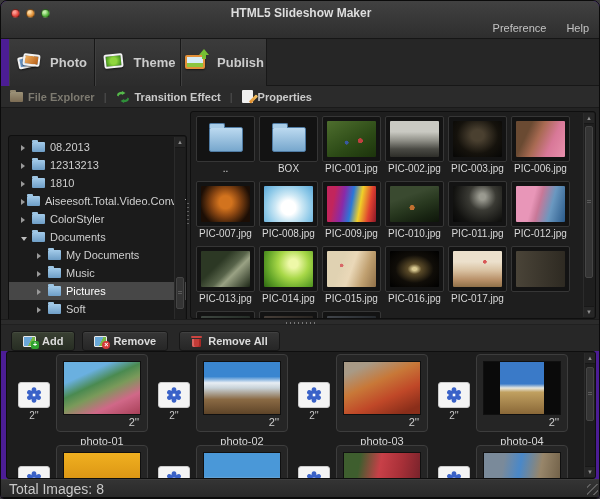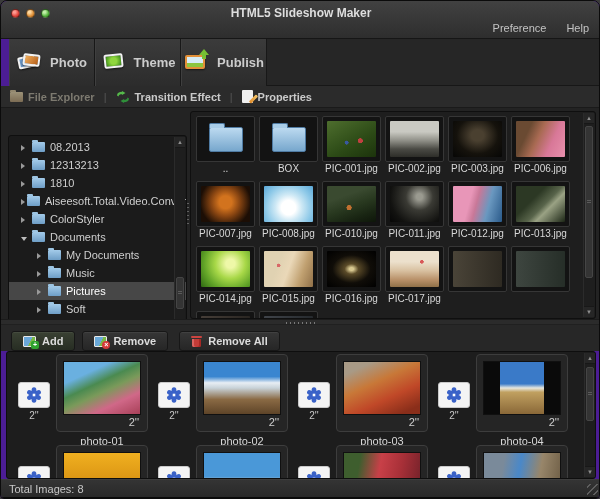--- a/index.html
+++ b/index.html
@@ -128,21 +128,21 @@
   .trans-dur { margin-top:2px; font-size:10px; color:#c8c8c8; }
   .photo-card { width:92px; margin-right:9px; }
   .card-frame { border:1px solid #3d3d3d; border-radius:4px; background:#252525; padding:6px 6px 0 6px; }
   .card-img { width:78px; height:54px; border:1px solid #101010; }
   .card-dur { height:16px; line-height:15px; text-align:right; padding-right:2px; font-size:11px; color:#d0d0d0; }
   .card-name { margin-top:3px; text-align:center; font-size:11px; color:#d8d8d8; }
 
   
   .statusbar { position:absolute; left:0; top:478px; width:600px; height:19px;
                background:linear-gradient(#343434,#282828); border-top:1px solid #3d3d3d; }
-  .status-text { position:absolute; left:8px; top:0; line-height:18px; font-size:11px; color:#c8c8c8; }
+  .status-text { position:absolute; left:8px; top:0; line-height:18px; font-size:14px; color:#c8c8c8; }
   .grip { position:absolute; right:3px; bottom:3px; width:11px; height:11px;
           background:repeating-linear-gradient(135deg, transparent 0 2px, #5e5e5e 2px 3px, transparent 3px 5px); }
   .bottom-edge { position:absolute; left:0; top:496px; width:600px; height:3px; background:#0a0a0a; }
 </style>
 </head>
 <body>
 
 <div class="window">
 
   <div class="titlebar">
@@ -317,20 +317,26 @@
             <div class="glabel">PIC-007.jpg</div>
           </div>
         <div class="gcell">
             <div class="gimg">
               <div class="gart" style="background:radial-gradient(circle at 50% 60%,#ffffff 0 22%,#cfe9f5 40%,#8ec9e8 70%,#5aa8d8)"></div>
             </div>
             <div class="glabel">PIC-008.jpg</div>
           </div>
         <div class="gcell">
             <div class="gimg">
+              <div class="gart" style="background:linear-gradient(100deg,#c2255c 0 16%,#8a2aa8 34%,#2a78d8 50%,#f0d028 66%,#e04030 84%,#8a1828)"></div>
+            </div>
+            <div class="glabel">PIC-009.jpg</div>
+          </div>
+        <div class="gcell">
+            <div class="gimg">
               <div class="gart" style="background:radial-gradient(circle at 45% 60%,#c07030 0 7%,transparent 8%),linear-gradient(160deg,#3a4a30 0 30%,#28381f 55%,#182412 80%,#0e160a)"></div>
             </div>
             <div class="glabel">PIC-010.jpg</div>
           </div>
         <div class="gcell">
             <div class="gimg">
               <div class="gart" style="background:radial-gradient(circle at 60% 30%,#9a9a90 0 8%,#3a3a34 35%,#121210 75%,#060606)"></div>
             </div>
             <div class="glabel">PIC-011.jpg</div>
           </div>

